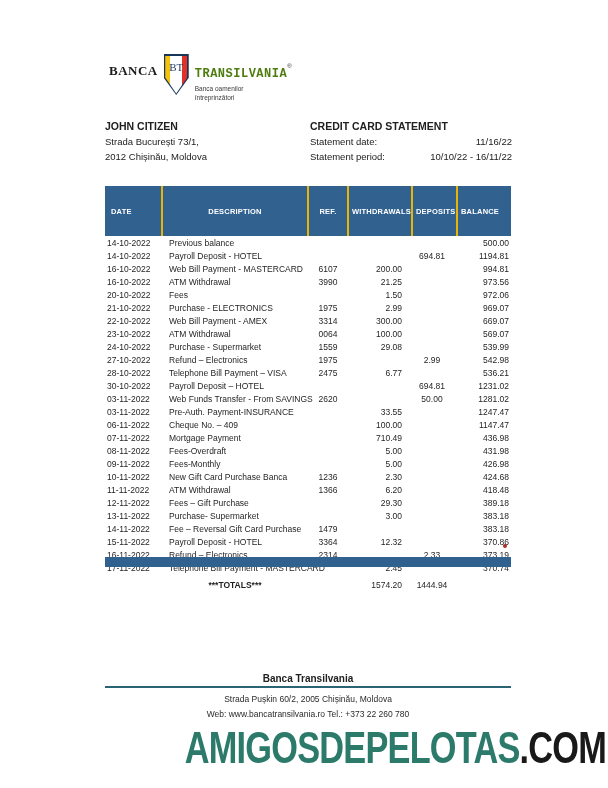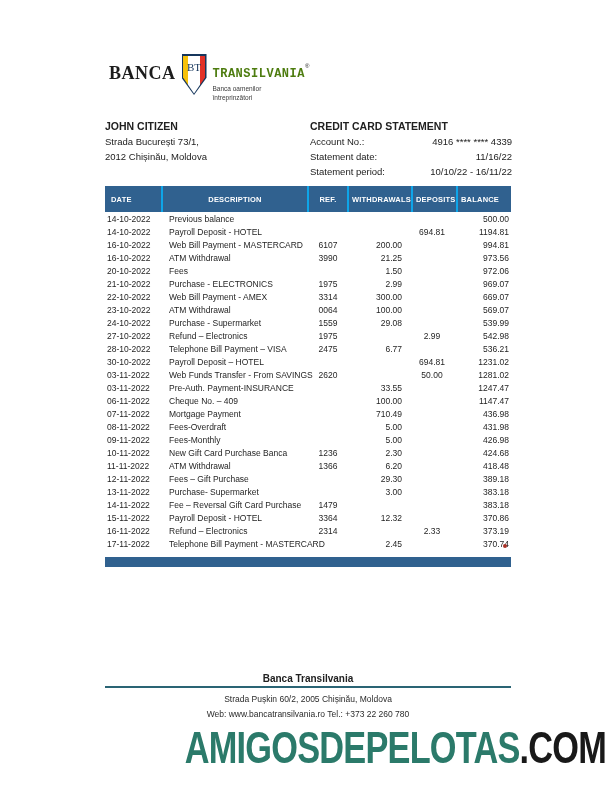--- a/index.html
+++ b/index.html
@@ -5,21 +5,21 @@
   html,body{margin:0;padding:0;}
   body{
     width:608px;height:788px;background:#ffffff;position:relative;
     font-family:"Liberation Sans","DejaVu Sans",sans-serif;color:#212121;
     overflow:hidden;
   }
 
   
   .logo{position:absolute;left:109px;top:54px;display:flex;align-items:flex-start;}
   .logo-banca{font-family:"Liberation Serif","DejaVu Serif",serif;font-weight:bold;
-    font-size:18px;letter-spacing:.5px;margin-top:9px;color:#1c1c1c;}
+    font-size:13px;letter-spacing:.5px;margin-top:9px;color:#1c1c1c;}
   .bt-shield{position:relative;width:25px;height:41px;margin:0 6px;}
   .shield-outer{position:absolute;inset:0;background:#16365c;
     clip-path:polygon(0 0,100% 0,100% 58%,50% 100%,0 58%);}
   .shield-inner{position:absolute;inset:1.5px;
     background:linear-gradient(to right,#f7c20b 0 24%,#ffffff 24% 76%,#e23127 76% 100%);
     clip-path:polygon(0 0,100% 0,100% 58%,50% 100%,0 58%);}
   .shield-bt{position:absolute;left:0;right:0;top:7px;text-align:center;
     font-family:"Liberation Serif","DejaVu Serif",serif;font-weight:normal;
     font-size:11px;color:#16365c;}
   .logo-right{margin-top:9px;}
@@ -39,22 +39,22 @@
   
   table.statement-table{position:absolute;left:105px;top:186px;width:406px;
     border-collapse:collapse;table-layout:fixed;}
   .statement-table col.c-date{width:57px;}
   .statement-table col.c-desc{width:146px;}
   .statement-table col.c-ref{width:40px;}
   .statement-table col.c-wd{width:64px;}
   .statement-table col.c-dep{width:45px;}
   .statement-table col.c-bal{width:54px;}
   .statement-table th{background:#30618f;color:#ffffff;font-size:7.5px;font-weight:bold;
-    height:18px;padding:4px 3px;letter-spacing:.2px;}
-  .statement-table th + th{border-left:2px solid #0ea5e9;}
+    height:18px;padding:16px 3px;letter-spacing:.2px;}
+  .statement-table th + th{border-left:2px solid #eab308;}
   .statement-table th.h-date{text-align:left;padding-left:6px;}
   .statement-table th.h-desc,.statement-table th.h-ref,
   .statement-table th.h-wd,.statement-table th.h-dep{text-align:center;}
   .statement-table th.h-bal{text-align:left;padding-right:4px;}
   .statement-table td{height:13px;font-size:8.5px;padding:0;white-space:nowrap;color:#1f1f1f;}
   .statement-table td.col-date{padding-left:2px;}
   .statement-table td.col-description{padding-left:7px;}
   .statement-table td.col-ref{text-align:center;}
   .statement-table td.col-withdrawals{text-align:right;padding-right:10px;}
   .statement-table td.col-deposits{text-align:center;padding-right:5px;}
@@ -103,24 +103,20 @@
   </div>
 
   <div class="customer">
     <div class="name">JOHN CITIZEN</div>
     <div>Strada București 73/1,</div>
     <div>2012 Chișinău, Moldova</div>
   </div>
 
   <div class="stmt-info">
     <div class="title">CREDIT CARD STATEMENT</div>
-    <div class="stmt-row">
-      <span class="label">Account No.:</span>
-      <span class="value">4916 **** **** 4339</span>
-    </div>
     <div class="stmt-row">
       <span class="label">Statement date:</span>
       <span class="value">11/16/22</span>
     </div>
     <div class="stmt-row">
       <span class="label">Statement period:</span>
       <span class="value">10/10/22 - 16/11/22</span>
     </div>
   </div>
 

